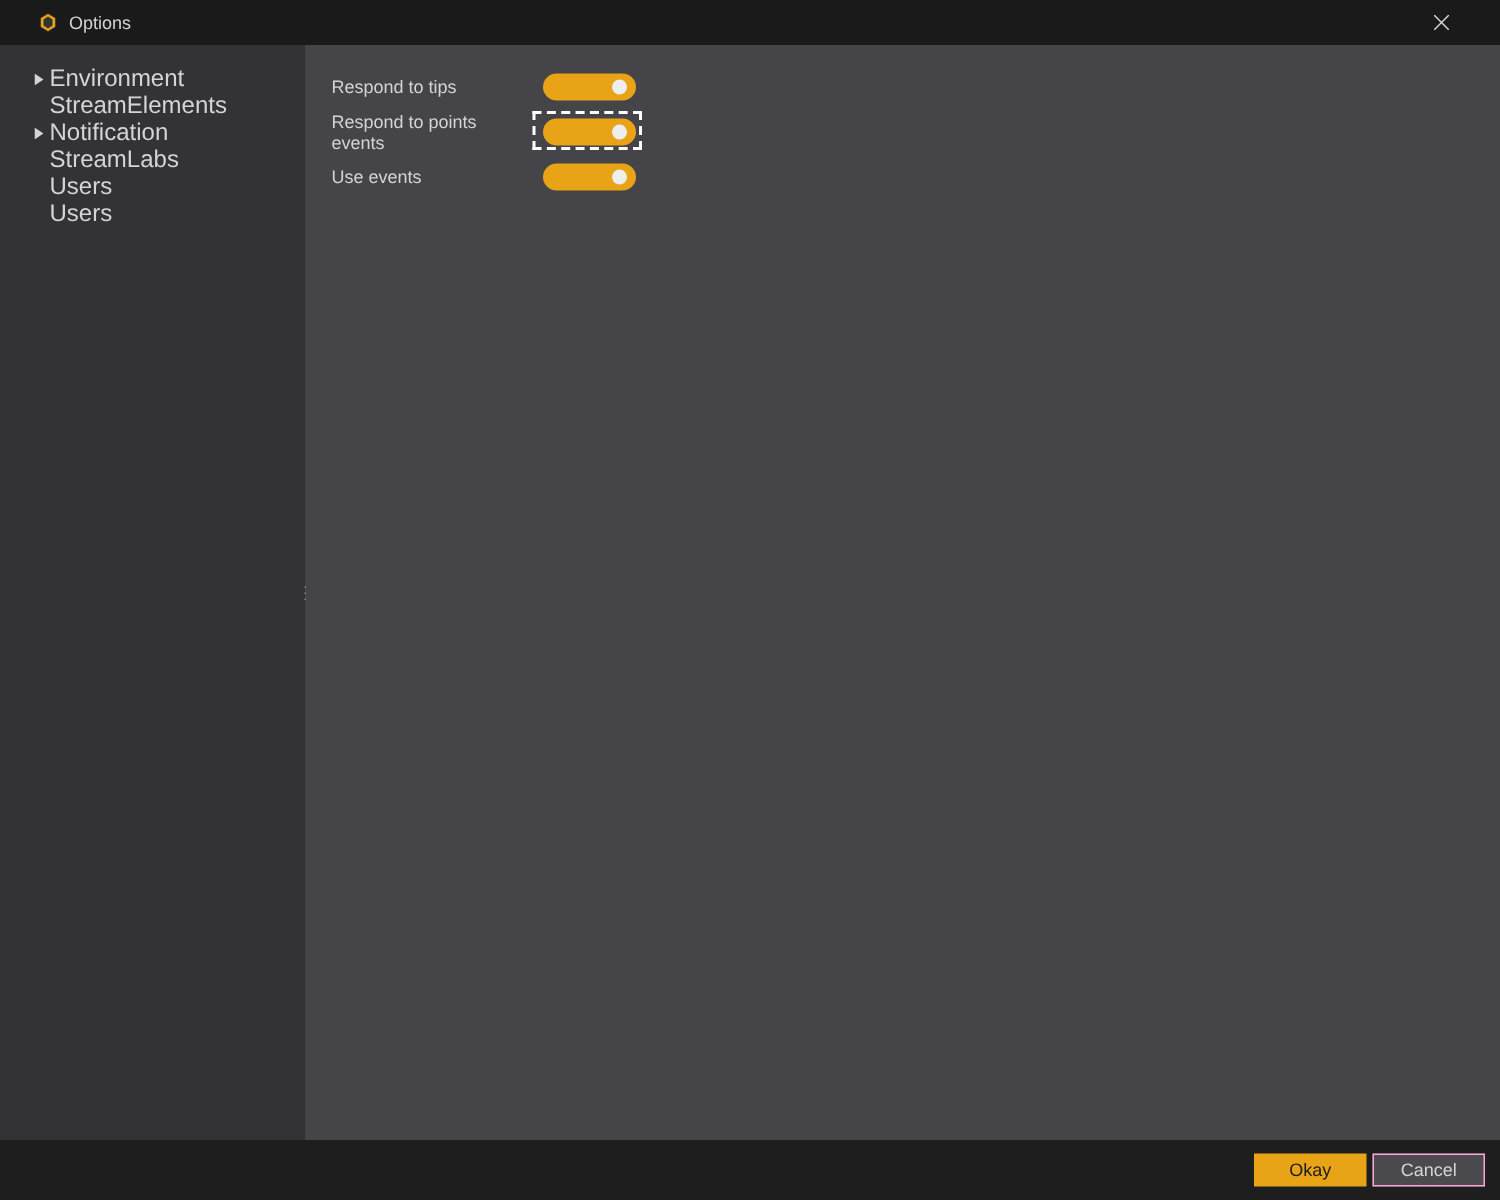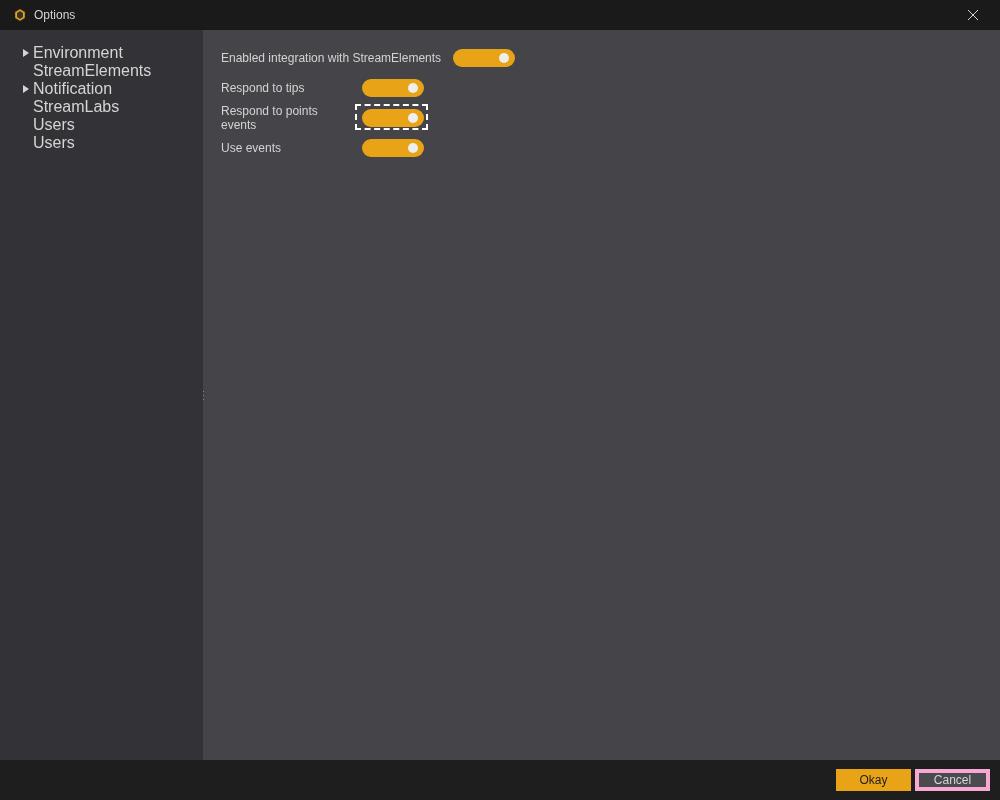--- a/index.html
+++ b/index.html
@@ -13,21 +13,21 @@
       height: 800px;
       background: #1e1e1e;
       overflow: hidden;
       position: relative;
     }
     .titlebar {
       height: 30px;
       background: #1a1a1a;
       display: flex;
       align-items: center;
-      padding: 0 12px;
+      padding: 0 24px;
       justify-content: space-between;
     }
     .titlebar-left {
       display: flex;
       align-items: center;
       gap: 6px;
     }
     .app-icon {
       width: 16px;
       height: 16px;
@@ -157,21 +157,21 @@
       cursor: pointer;
       padding: 0 12px;
     }
     .btn-primary {
       background: #e8a317;
       color: #1e1e1e;
     }
     .btn-secondary {
       background: #4a4a4f;
       color: #d4d4d4;
-      border: 4px solid #f9a8d4;
+      border: 1px solid #f9a8d4;
     }
     .settings-area {
       position: relative;
     }
   </style>
 </head>
 <body>
 
 <div class="titlebar">
   <div class="titlebar-left">
@@ -227,26 +227,20 @@
     </div>
     <div class="splitter-handle">
       <div class="splitter-dot"></div>
       <div class="splitter-dot"></div>
       <div class="splitter-dot"></div>
     </div>
   </div>
 
   <div class="main-panel">
     <div class="settings-area">
-      <div class="setting-row">
-        <span class="setting-label">Enabled integration with StreamElements</span>
-        <div class="toggle" style="margin-left:4px">
-          <div class="toggle-knob"></div>
-        </div>
-      </div>
       <div class="setting-row">
         <span class="setting-label" style="width:133px">Respond to tips</span>
         <div class="toggle">
           <div class="toggle-knob"></div>
         </div>
       </div>
       <div class="setting-row" style="position:relative">
         <span class="setting-label" style="width:133px">Respond to points events</span>
         <div class="toggle">
           <div class="toggle-knob"></div>

